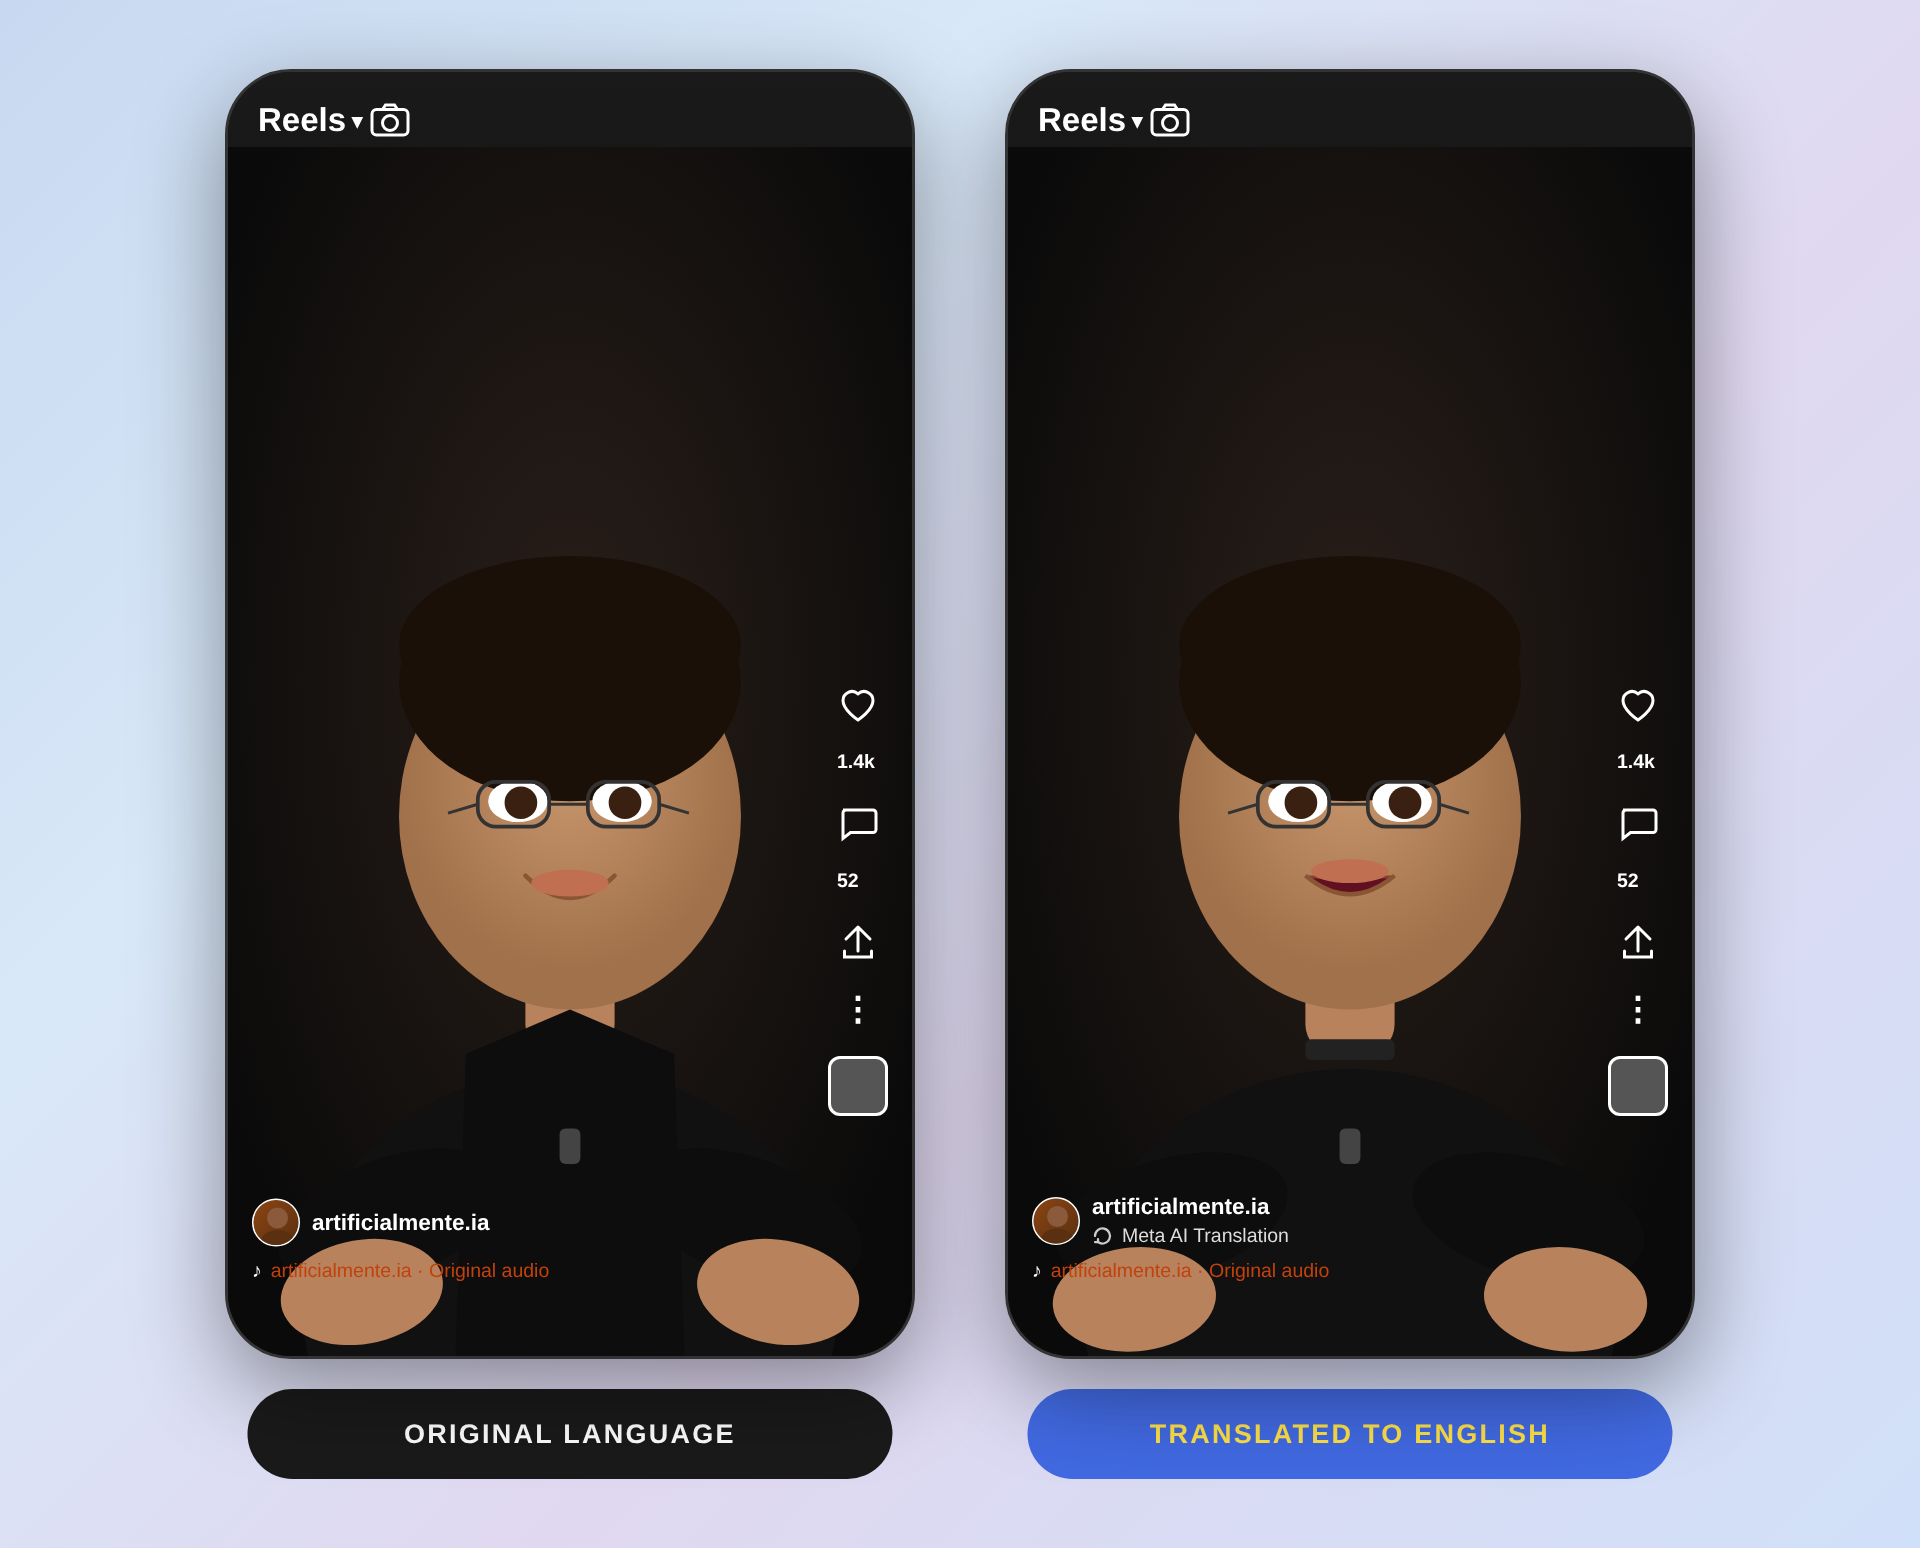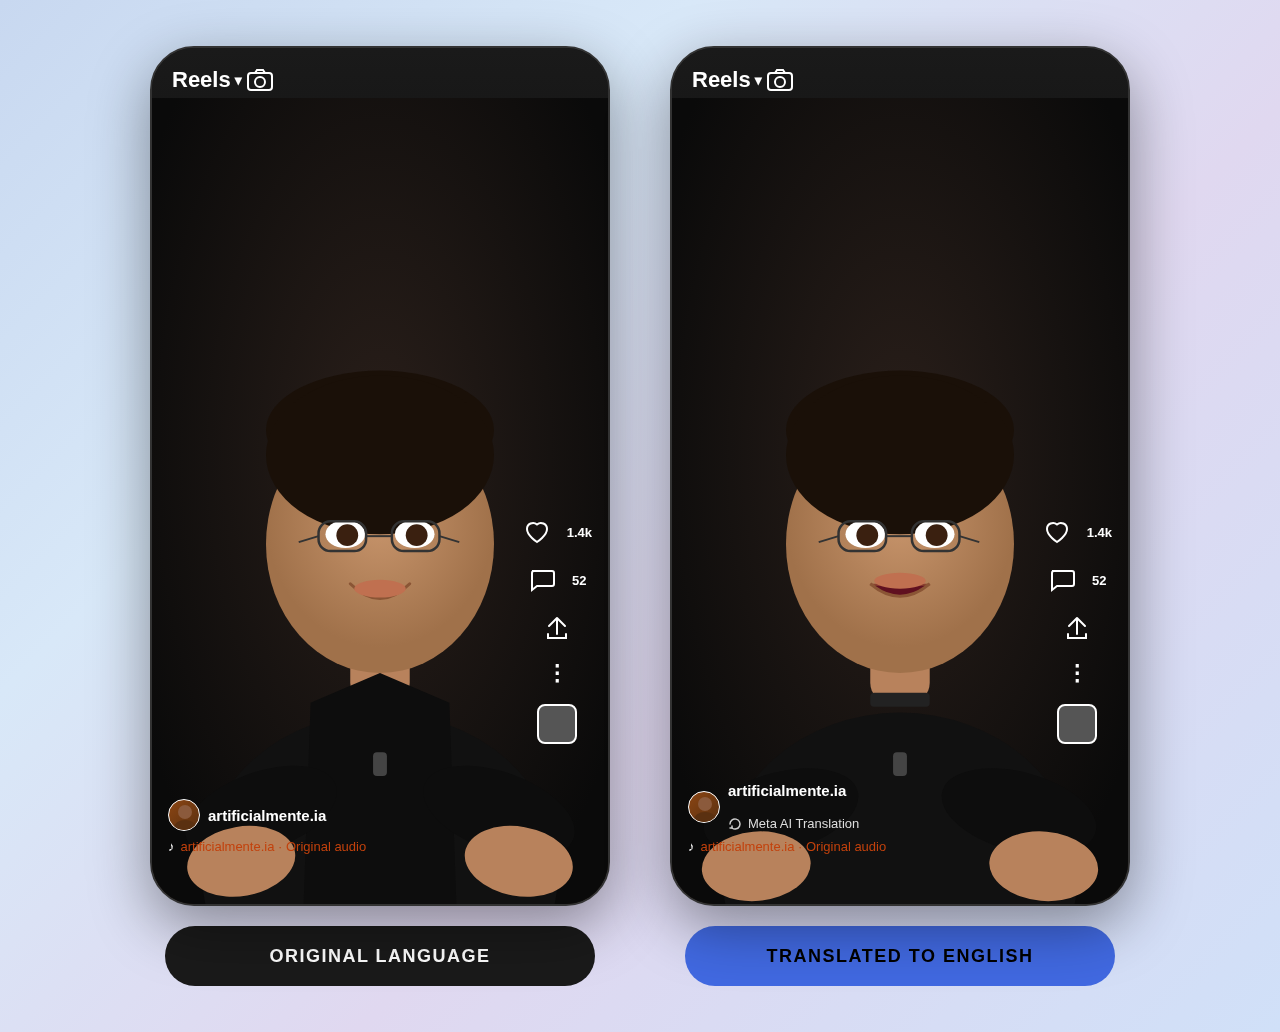--- a/index.html
+++ b/index.html
@@ -93,21 +93,21 @@
       bottom: 160px;
       display: flex;
       flex-direction: column;
       align-items: center;
       gap: 20px;
       z-index: 10;
     }
 
     .icon-item {
       display: flex;
-      align-items: center;
+      flex-direction: column;
       gap: 16px;
     }
 
     .icon-item svg {
       width: 28px;
       height: 28px;
     }
 
     .icon-count {
       color: #fff;
@@ -159,21 +159,21 @@
     .username {
       color: #fff;
       font-size: 15px;
       font-weight: 600;
     }
 
     .translation-row {
       display: flex;
       align-items: flex-end;
       gap: 6px;
-      margin-top: 16px;
+      margin-top: 2px;
     }
 
     .translation-text {
       color: #ddd;
       font-size: 13px;
     }
 
     .caption {
       color: #fff;
       font-size: 14px;
@@ -220,21 +220,21 @@
       font-weight: 800;
       letter-spacing: 1.5px;
       text-transform: uppercase;
     }
 
     .badge-button.dark .badge-label {
       color: #fff;
     }
 
     .badge-button.blue .badge-label {
-      color: #000000;
+      color: #fde047;
     }
 
     
     .person-svg {
       position: absolute;
       top: 50px;
       left: 0;
       right: 0;
       bottom: 0;
     }

